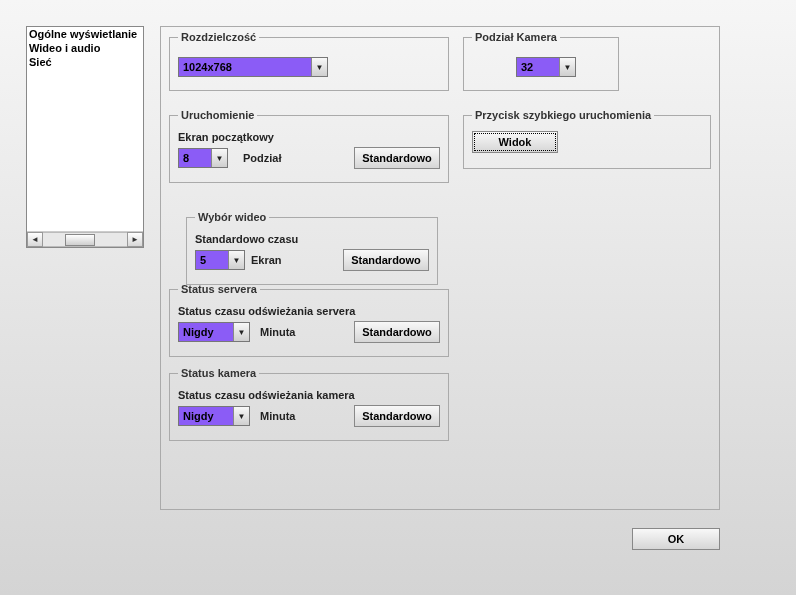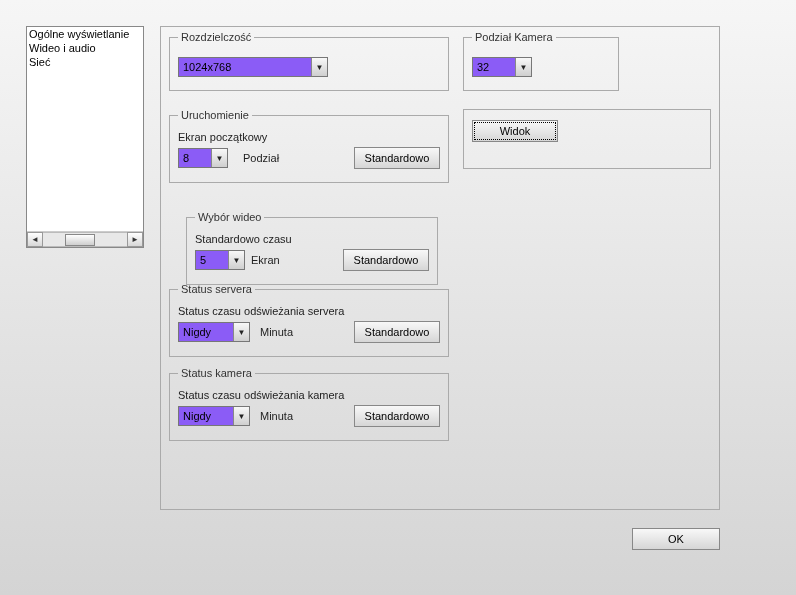--- a/index.html
+++ b/index.html
@@ -6,21 +6,21 @@
   html, body {
     margin: 0; padding: 0;
     width: 796px; height: 595px;
     font-family: Tahoma, Arial, sans-serif;
     font-size: 11px;
     background: linear-gradient(to bottom, #f6f6f6 0%, #d4d4d4 100%);
     color: #000;
   }
   .container {
     position: relative;
-    width: 796px; height: 595px;
+    width: 796px; height: 595px; font-weight: bold;
   }
   
   .list-panel {
     position: absolute;
     left: 26px; top: 26px;
     width: 118px; height: 222px;
     background: #fff;
     border: 1px solid #888;
     display: flex;
     flex-direction: column;
@@ -165,21 +165,21 @@
         <div class="select-wrap" style="width:150px;">
           <span class="select-text">1024x768</span>
           <span class="select-btn">▼</span>
         </div>
       </div>
     </fieldset>
 
     <fieldset class="group" style="left:302px; top:4px; width:156px; height:60px;">
       <legend>Podział Kamera</legend>
       <div style="display:flex; align-items:center; margin-top:4px;">
-        <div class="select-wrap" style="width:60px;">
+        <div class="select-wrap" style="width:60px;margin-left:44px;">
           <span class="select-text">32</span>
           <span class="select-btn">▼</span>
         </div>
       </div>
     </fieldset>
 
     <fieldset class="group" style="left:8px; top:82px; width:280px; height:74px;">
       <legend>Uruchomienie</legend>
       <div class="label">Ekran początkowy</div>
       <div style="display:flex; align-items:center; margin-top:4px;">
@@ -187,20 +187,21 @@
           <span class="select-text">8</span>
           <span class="select-btn">▼</span>
         </div>
         <span class="label" style="margin-left:15px;">Podział</span>
         <span style="flex:1"></span>
         <span class="btn" style="width:86px;">Standardowo</span>
       </div>
     </fieldset>
 
     <fieldset class="group" style="left:302px; top:82px; width:248px; height:60px;">
+      <legend>Przycisk szybkiego uruchomienia</legend>
       <div style="display:flex; align-items:center;">
         <span class="btn btn-focus" style="width:86px;">Widok</span>
       </div>
     </fieldset>
 
     <fieldset class="group" style="left:8px; top:184px; width:252px; height:74px;margin-left:17px;">
       <legend>Wybór wideo</legend>
       <div class="label">Standardowo czasu</div>
       <div style="display:flex; align-items:center; margin-top:4px;">
         <div class="select-wrap" style="width:50px;">

